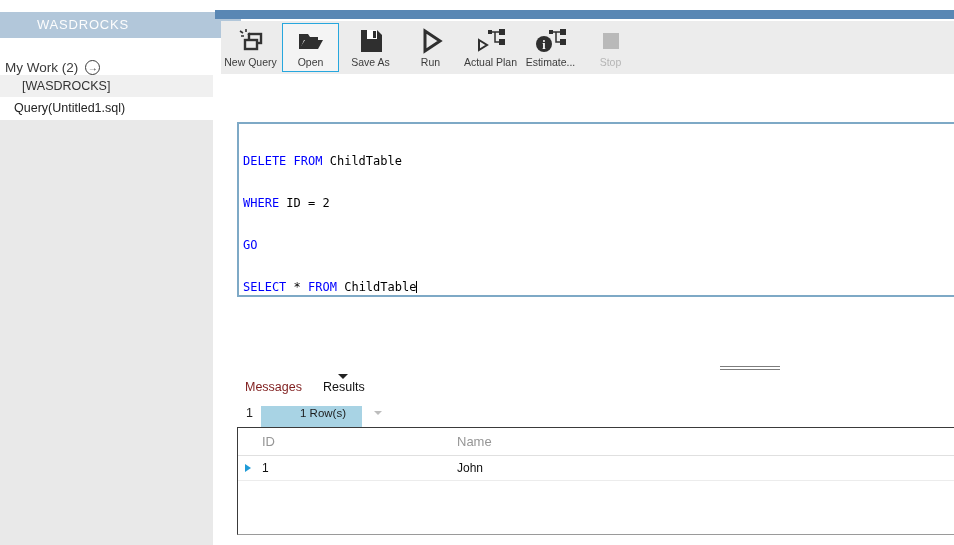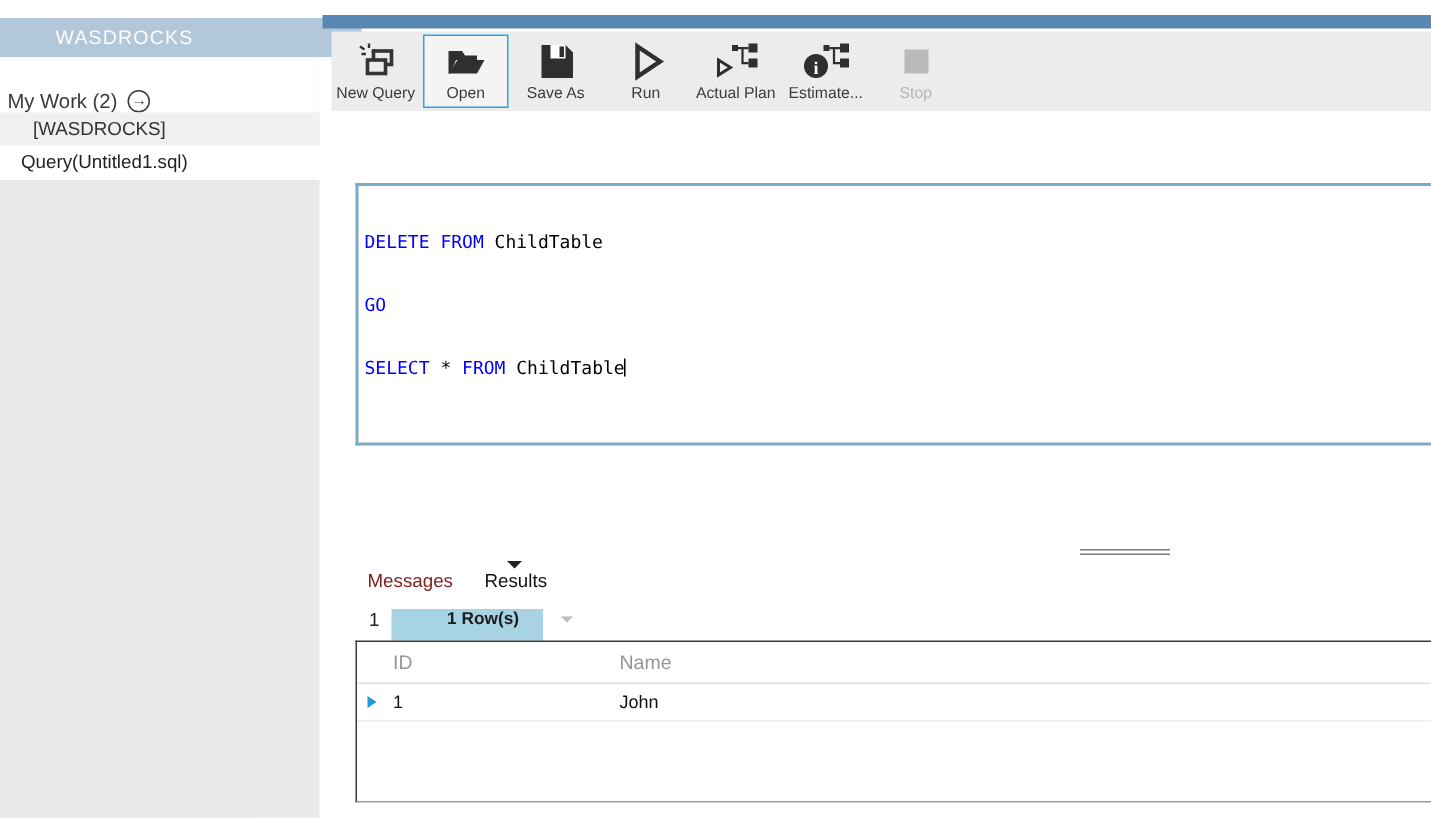--- a/index.html
+++ b/index.html
@@ -52,36 +52,36 @@
   .tab-messages { left:245px; color:#7f1d1d;text-align:right; }
   .tab-results  { left:323px; color:#111; }
   .tab-marker { left:338px; top:374px; width:0; height:0;
     border-left:5px solid transparent; border-right:5px solid transparent;
     border-top:5px solid #222; }
 
   
   .rownum { left:246px; top:406px; font-size:12.5px; color:#222; }
   .badge { left:261px; top:406px; width:101px; height:23px; background:#a8d3e4;
     font-size:11.5px; line-height:15px; color:#1c1c1c; text-align:right;
-    padding-right:16px; cursor:pointer;font-weight:bold; }
+    padding-right:16px; cursor:pointer; }
   .badge-caret { left:374px; top:411px; width:0; height:0; cursor:pointer;
     border-left:4px solid transparent; border-right:4px solid transparent;
     border-top:4px solid #bdbdbd; }
 
   
   .grid { left:237px; top:427px; width:717px; height:108px; background:#fff;
     border-top:1.5px solid #3a3a3a; border-left:1.5px solid #3a3a3a;
     border-bottom:1px solid #9a9a9a; }
   .g-row { display:flex; align-items:center; }
   .g-head { height:28px; color:#969696; font-size:13px; border-bottom:1px solid #e0e0e0; }
   .g-data { height:25px; color:#111; font-size:12px; border-bottom:1px solid #ececec;
     cursor:default; }
   .g-gutter { width:24px; display:flex; align-items:center; }
   .g-col-id { width:151px; }
-  .g-col-name { flex:1; }
+  .g-col-name { flex:1;margin-left:44px; }
   .row-marker { width:0; height:0; margin-left:7px;
     border-left:6px solid #1f9bd7; border-top:4px solid transparent;
     border-bottom:4px solid transparent; }
 </style>
 </head>
 <body>
 
 <div class="abs sidebar-bg"></div>
 
 <div class="abs sidebar-header">WASDROCKS</div>
@@ -176,20 +176,21 @@
       <svg width="26" height="26" viewBox="0 0 26 26">
         <rect x="5" y="5" width="16" height="16" fill="#b9b9b9"></rect>
       </svg>
     </span>
     <span class="lbl">Stop</span>
   </div>
 </div>
 
 <div class="abs editor">
   <div><span class="kw">DELETE</span><span> </span><span class="kw">FROM</span><span> ChildTable</span></div>
+  <div><span class="kw">WHERE</span><span> ID = 2</span></div>
   <div><span class="kw">GO</span></div>
   <div><span class="kw">SELECT</span><span> * </span><span class="kw">FROM</span><span> ChildTable</span><span class="caret"></span></div>
 </div>
 
 <div class="abs split-line" style="top:366px;"></div>
 <div class="abs split-line" style="top:369px;"></div>
 
 <div class="abs tab tab-messages">Messages</div>
 <div class="abs tab-marker"></div>
 <div class="abs tab tab-results">Results</div>

